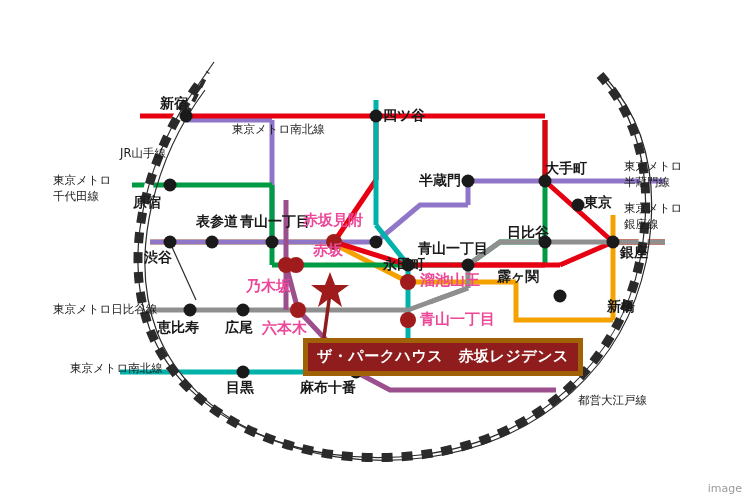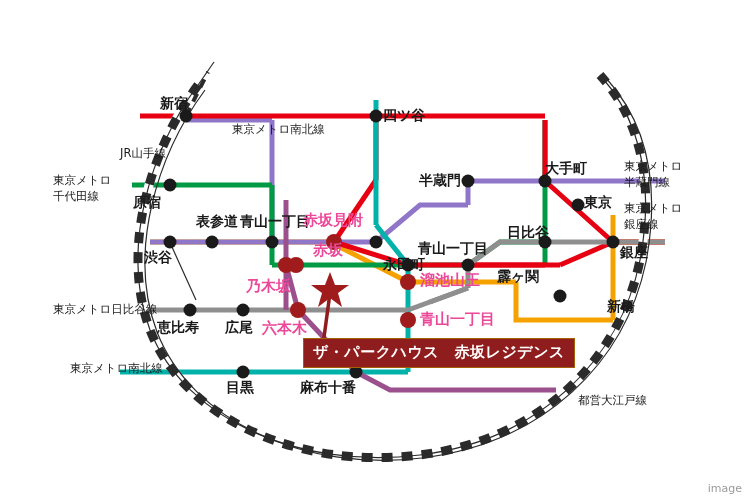--- a/index.html
+++ b/index.html
@@ -6,21 +6,21 @@
   body{width:750px;height:500px;position:relative;overflow:hidden;
        font-family:"DejaVu Sans","Liberation Sans",sans-serif;}
   #map{position:absolute;left:0;top:0;width:750px;height:500px;}
   .lbl{position:absolute;white-space:nowrap;line-height:1.15;
        font-family:"DejaVu Sans","Liberation Sans",sans-serif;}
   .st{font-size:14px;font-weight:bold;color:#1a1a1a;}
   .st-red{font-size:15px;font-weight:bold;color:#ec4899;}
   .ln{font-size:11.5px;color:#1a1a1a;font-weight:normal;}
   .callout{position:absolute;background:#8f1d1d;color:#ffffff;
            font-size:15px;font-weight:bold;padding:4px 9px 5px 9px;
-           letter-spacing:0.5px;border:1px solid #a16207;font-family:Liberation Serif, serif;}
+           letter-spacing:0.5px;border:5px solid #a16207;font-family:Liberation Serif, serif;}
   .wm{position:absolute;right:8px;bottom:5px;font-size:11px;color:#9a9a9a;}
 </style>
 </head>
 <body>
 
 <svg id="map" viewBox="0 0 750 500">
   <defs>
     <clipPath id="clipall">
         <rect x="0" y="0" width="750" height="500"></rect>
       </clipPath>

